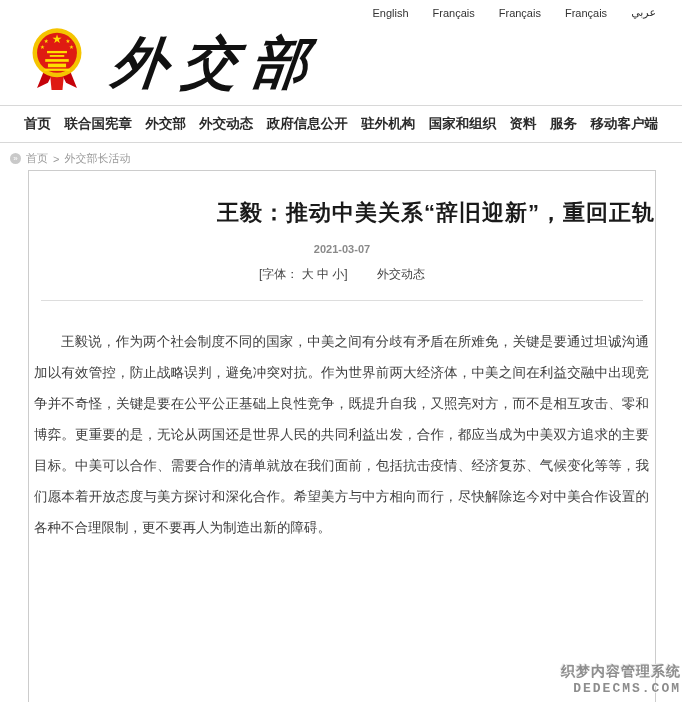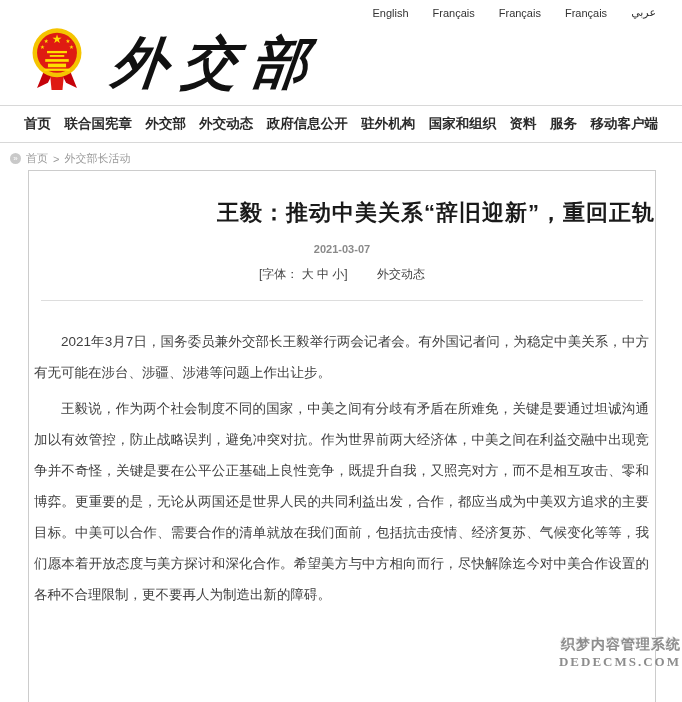--- a/index.html
+++ b/index.html
@@ -98,31 +98,31 @@
     padding: 25px 6px 0 5px;
     font-size: 13.5px; color: #404040;
     line-height: 31px;
     text-align: justify;
   }
   .article-body p { margin: 0 0 5px 0; text-indent: 2em; }
 
   
   .watermark {
     position: absolute;
-    right: 1px; top: 636px;
+    right: 1px; top: 663px;
     text-align: right;
     font-weight: bold;
     pointer-events: none;
   }
   .watermark .wm1 {
     font-size: 14px; color: #8d8d8d; letter-spacing: 1px;
     text-shadow: 1px 1px 0 #fff, -1px -1px 0 #e8e8e8;
   }
   .watermark .wm2 {
-    font-family: Liberation Serif, serif;
+    font-family: Liberation Mono, monospace;
     font-size: 13px; color: #8d8d8d; letter-spacing: 2px;
     text-shadow: 1px 1px 0 #fff;
   }
 </style>
 </head>
 <body>
 
 <div class="lang-bar">
   <span class="lang-item">English</span>
   <span class="lang-item">Français</span>
@@ -183,21 +183,20 @@
   <div class="article-date">2021-03-07</div>
   <div class="article-controls">
     <span>[字体：</span>
     <span class="size-btn">大</span>
     <span class="size-btn">中</span>
     <span class="size-btn">小</span><span>]</span>
     <span class="print-btn">外交动态</span>
   </div>
   <div class="divider"></div>
   <div class="article-body">
-    <p>2021年3月7日，国务委员兼外交部长王毅举行两会记者会。有外国记者问，为稳定中美关系，中方有无可能在涉台、涉疆、涉港等问题上作出让步。</p>
     <p>王毅说，作为两个社会制度不同的国家，中美之间有分歧有矛盾在所难免，关键是要通过坦诚沟通加以有效管控，防止战略误判，避免冲突对抗。作为世界前两大经济体，中美之间在利益交融中出现竞争并不奇怪，关键是要在公平公正基础上良性竞争，既提升自我，又照亮对方，而不是相互攻击、零和博弈。更重要的是，无论从两国还是世界人民的共同利益出发，合作，都应当成为中美双方追求的主要目标。中美可以合作、需要合作的清单就放在我们面前，包括抗击疫情、经济复苏、气候变化等等，我们愿本着开放态度与美方探讨和深化合作。希望美方与中方相向而行，尽快解除迄今对中美合作设置的各种不合理限制，更不要再人为制造出新的障碍。</p>
 
   </div>
 </div>
 
 <div class="watermark">
   <div class="wm1">织梦内容管理系统</div>
   <div class="wm2">DEDECMS.COM</div>
 </div>
 

